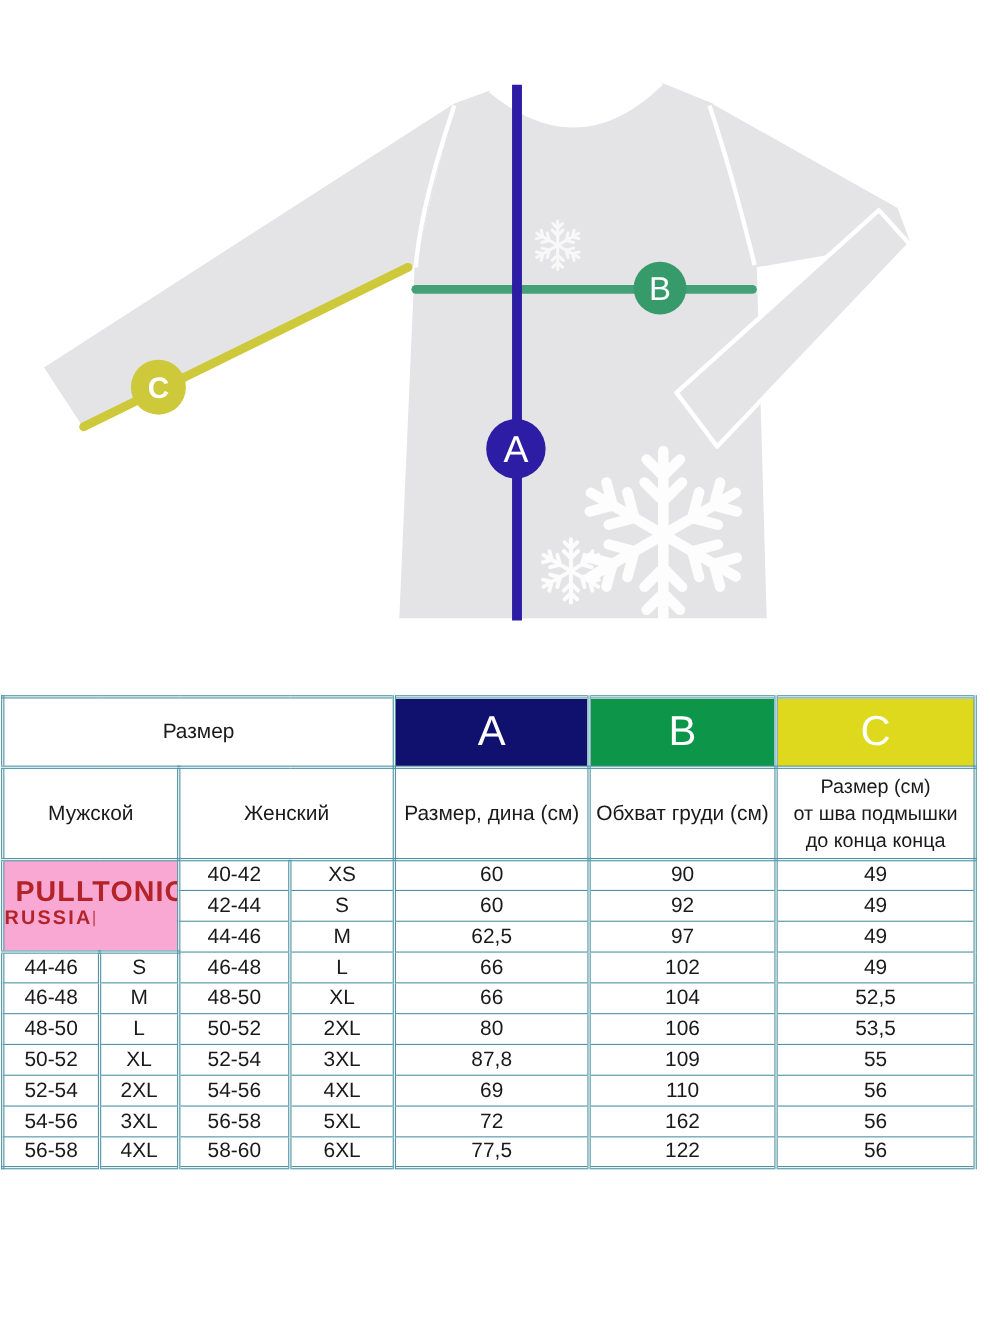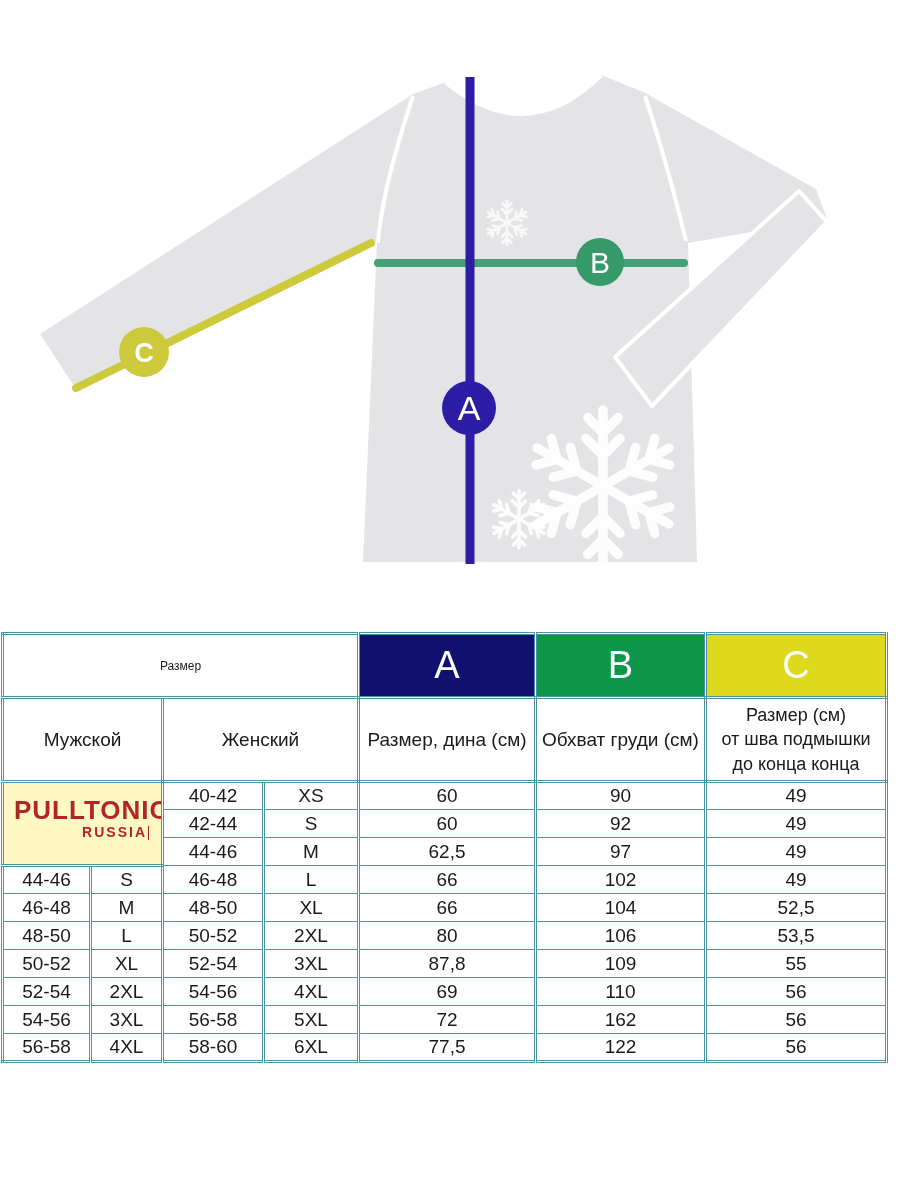--- a/index.html
+++ b/index.html
@@ -9,30 +9,30 @@
   
   .size-table{position:absolute;left:1px;top:632px;width:884px;border-collapse:collapse;
               table-layout:fixed;border:3px double #4e93a3;color:#1a1a1a;}
   .size-table td{border-right:3px double #4e93a3;border-bottom:1px solid #4e93a3;
                  text-align:center;vertical-align:middle;font-size:19px;padding:0;
                  overflow:hidden;white-space:nowrap;}
   tr.r1{height:64px;}
   tr.r2{height:84px;}
   tr.dr{height:28px;}
   tr.r1 td,tr.r2 td{border-bottom:3px double #4e93a3;}
-  td.size-cap{font-size:12px;background:#ffffff;}
+  td.size-cap{font-size:19px;background:#ffffff;}
   td.hA{background:#10106e;color:#ffffff;font-size:38px;}
   td.hB{background:#0d9549;color:#ffffff;font-size:38px;}
   td.hC{background:#ded91d;color:#ffffff;font-size:38px;}
   td.cdesc{white-space:normal;line-height:1.35;font-size:18px;}
-  td.logo-cell{border-bottom:3px double #4e93a3;vertical-align:top;background:#fef9c3;}
+  td.logo-cell{border-bottom:3px double #4e93a3;vertical-align:top;background:#f9a8d4;}
   .brand{color:#b32429;font-weight:700;font-size:26px;letter-spacing:1px;
          text-align:left;padding:12px 0 0 10px;}
-  .country{color:#b32429;font-weight:700;font-size:14px;letter-spacing:2px;
-           text-align:right;padding-right:12px;margin-top:-2px;}
+  .country{color:#b32429;font-weight:700;font-size:18px;letter-spacing:2px;
+           text-align:left;padding-right:12px;margin-top:-2px;}
   .cursor-bar{display:inline-block;width:1px;height:14px;background:#b32429;
               vertical-align:middle;margin-left:1px;}
 </style>
 </head>
 <body>
 
 <div class="canvas">
 
   <div class="diagram-wrap">
     <svg width="900" height="632" viewBox="0 0 900 632" xmlns="http://www.w3.org/2000/svg">

